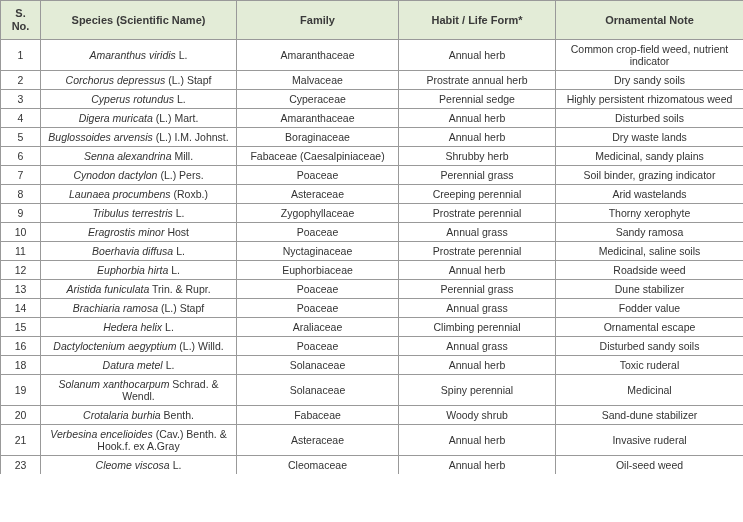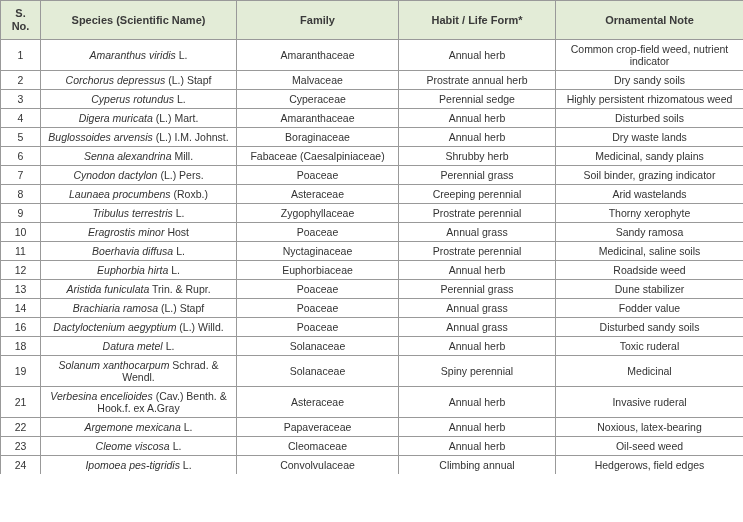--- a/index.html
+++ b/index.html
@@ -180,20 +180,27 @@
   </tr>
 
   <tr>
     <td>14</td>
     <td><span class="sci">Brachiaria ramosa</span> <span class="auth">(L.) Stapf</span></td>
     <td>Poaceae</td>
     <td>Annual grass</td>
     <td>Fodder value</td>
   </tr>
 
+  <tr>
+    <td>15</td>
+    <td><span class="sci">Hedera helix</span> <span class="auth">L.</span></td>
+    <td>Araliaceae</td>
+    <td>Climbing perennial</td>
+    <td>Ornamental escape</td>
+  </tr>
 
   <tr>
     <td>16</td>
     <td><span class="sci">Dactyloctenium aegyptium</span> <span class="auth">(L.) Willd.</span></td>
     <td>Poaceae</td>
     <td>Annual grass</td>
     <td>Disturbed sandy soils</td>
   </tr>
 
 
@@ -206,36 +213,36 @@
   </tr>
 
   <tr>
     <td>19</td>
     <td><span class="sci">Solanum xanthocarpum</span> <span class="auth">Schrad. &amp; Wendl.</span></td>
     <td>Solanaceae</td>
     <td>Spiny perennial</td>
     <td>Medicinal</td>
   </tr>
 
+  <tr>
+    <td>20</td>
+    <td><span class="sci">Crotalaria burhia</span> <span class="auth">Benth.</span></td>
+    <td>Fabaceae</td>
+    <td>Woody shrub</td>
+    <td>Sand-dune stabilizer</td>
+  </tr>
 
   <tr>
     <td>21</td>
     <td><span class="sci">Verbesina encelioides</span> <span class="auth">(Cav.) Benth. &amp; Hook.f. ex A.Gray</span></td>
     <td>Asteraceae</td>
     <td>Annual herb</td>
     <td>Invasive ruderal</td>
   </tr>
 
-  <tr>
-    <td>22</td>
-    <td><span class="sci">Argemone mexicana</span> <span class="auth">L.</span></td>
-    <td>Papaveraceae</td>
-    <td>Annual herb</td>
-    <td>Noxious, latex-bearing</td>
-  </tr>
 
   <tr>
     <td>23</td>
     <td><span class="sci">Cleome viscosa</span> <span class="auth">L.</span></td>
     <td>Cleomaceae</td>
     <td>Annual herb</td>
     <td>Oil-seed weed</td>
   </tr>
 
   <tr>

